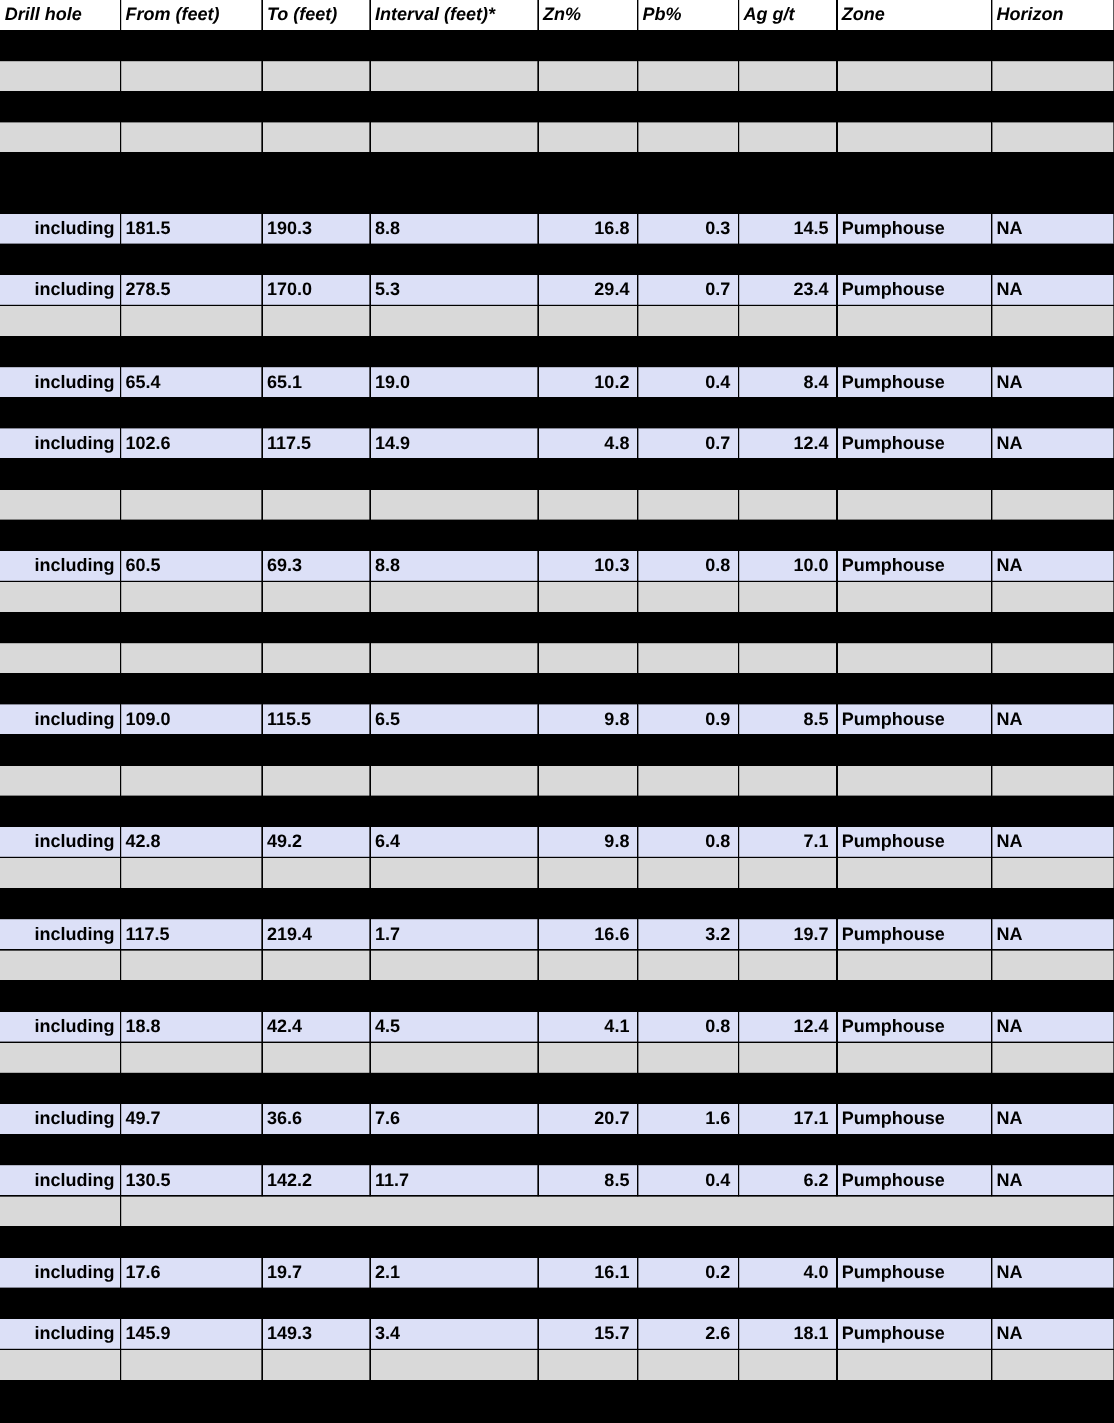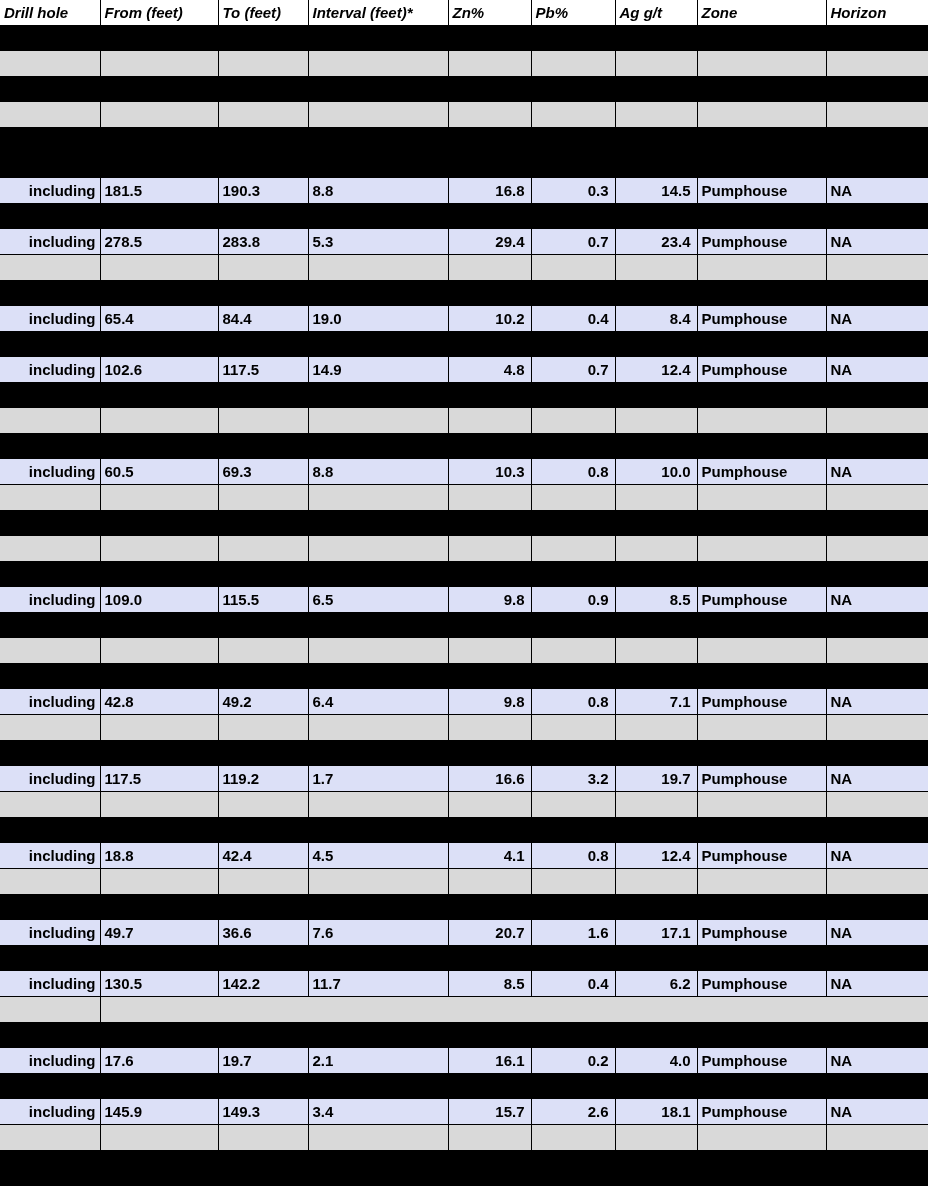--- a/index.html
+++ b/index.html
@@ -209,21 +209,21 @@
           <td class="cell num-left">&nbsp;</td>
           <td class="cell num-right">&nbsp;</td>
           <td class="cell num-right">&nbsp;</td>
           <td class="cell num-right">&nbsp;</td>
           <td class="cell num-left">&nbsp;</td>
           <td class="cell num-left last">&nbsp;</td>
         </tr>
         <tr class="r data">
           <td class="cell txt label">including</td>
           <td class="cell num-left">278.5</td>
-          <td class="cell num-left">283.8</td>
+          <td class="cell num-left">170.0</td>
           <td class="cell num-left">5.3</td>
           <td class="cell num-right">29.4</td>
           <td class="cell num-right">0.7</td>
           <td class="cell num-right">23.4</td>
           <td class="cell num-left">Pumphouse</td>
           <td class="cell num-left last">NA</td>
         </tr>
         <tr class="r gray">
           <td class="cell txt">&nbsp;</td>
           <td class="cell num-left">&nbsp;</td>
@@ -242,21 +242,21 @@
           <td class="cell num-left">&nbsp;</td>
           <td class="cell num-right">&nbsp;</td>
           <td class="cell num-right">&nbsp;</td>
           <td class="cell num-right">&nbsp;</td>
           <td class="cell num-left">&nbsp;</td>
           <td class="cell num-left last">&nbsp;</td>
         </tr>
         <tr class="r data">
           <td class="cell txt label">including</td>
           <td class="cell num-left">65.4</td>
-          <td class="cell num-left">84.4</td>
+          <td class="cell num-left">65.1</td>
           <td class="cell num-left">19.0</td>
           <td class="cell num-right">10.2</td>
           <td class="cell num-right">0.4</td>
           <td class="cell num-right">8.4</td>
           <td class="cell num-left">Pumphouse</td>
           <td class="cell num-left last">NA</td>
         </tr>
         <tr class="r black">
           <td class="cell txt">&nbsp;</td>
           <td class="cell num-left">&nbsp;</td>
@@ -440,21 +440,21 @@
           <td class="cell num-left">&nbsp;</td>
           <td class="cell num-right">&nbsp;</td>
           <td class="cell num-right">&nbsp;</td>
           <td class="cell num-right">&nbsp;</td>
           <td class="cell num-left">&nbsp;</td>
           <td class="cell num-left last">&nbsp;</td>
         </tr>
         <tr class="r data">
           <td class="cell txt label">including</td>
           <td class="cell num-left">117.5</td>
-          <td class="cell num-left">119.2</td>
+          <td class="cell num-left">219.4</td>
           <td class="cell num-left">1.7</td>
           <td class="cell num-right">16.6</td>
           <td class="cell num-right">3.2</td>
           <td class="cell num-right">19.7</td>
           <td class="cell num-left">Pumphouse</td>
           <td class="cell num-left last">NA</td>
         </tr>
         <tr class="r gray">
           <td class="cell txt">&nbsp;</td>
           <td class="cell num-left">&nbsp;</td>

